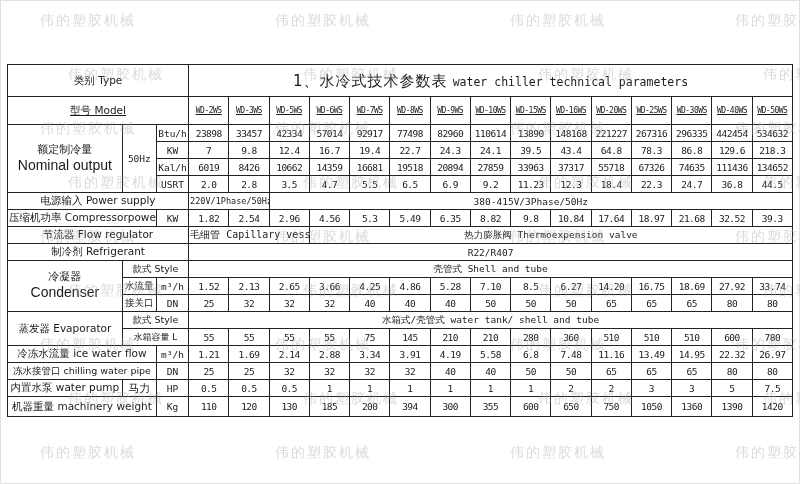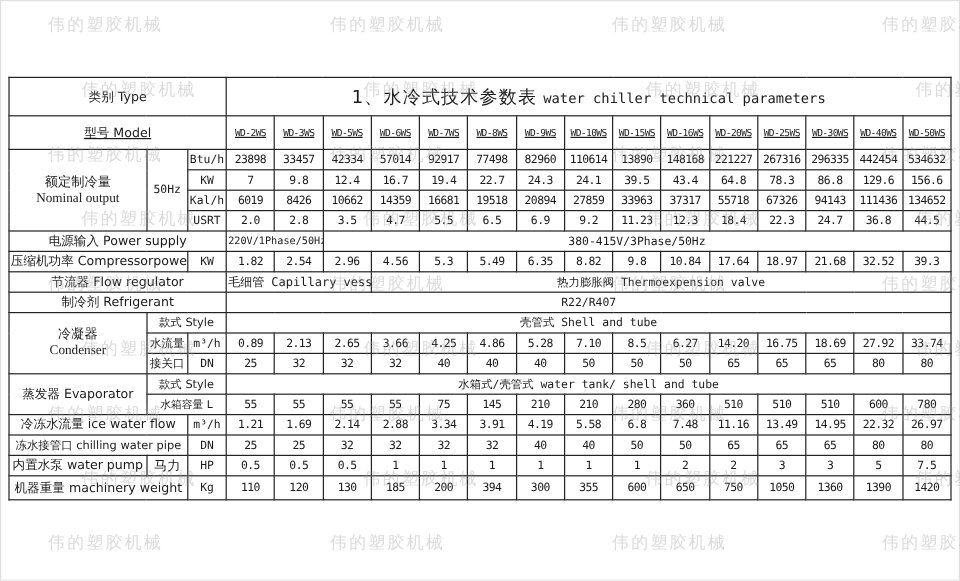--- a/index.html
+++ b/index.html
@@ -11,21 +11,21 @@
   table.spec td { border:1px solid #222; text-align:center; vertical-align:middle; padding:0 1px; overflow:hidden; white-space:nowrap; }
   tr.r-head { height:32px; }
   tr.r-model { height:28px;text-decoration:underline; }
   tr.r-data { height:17px; }
   tr.r-weight { height:20px; }
 
   .lbl { font-size:10.5px; }
   .lbl-left { font-size:10.5px; text-align:left; padding-left:4px; }
   .lbl2 div { line-height:1.25; }
   .cn { font-size:11px; }
-  .en { font-family:Liberation Serif, serif; font-size:11px; }
+  .en { font-family:Liberation Sans, sans-serif; font-size:14px; }
   .unit { font-family:"DejaVu Sans Mono","Liberation Mono",monospace; font-size:9.5px; }
   .num { font-family:"DejaVu Sans Mono","Liberation Mono",monospace; font-size:9.5px; letter-spacing:-0.5px; }
   .model-cell { font-family:"DejaVu Sans Mono","Liberation Mono",monospace; font-size:8px; letter-spacing:-0.5px; }
   .span-val { font-family:"DejaVu Sans Mono","Liberation Mono",monospace; font-size:9.5px; }
   .title-cn { font-size:15px; letter-spacing:1px; }
   .title-en { font-family:"DejaVu Sans Mono","Liberation Mono",monospace; font-size:11.5px; }
 
   .wm-layer { position:absolute; inset:0; pointer-events:none; z-index:5; }
   .wm { position:absolute; font-size:14px; letter-spacing:2px; color:rgba(160,160,160,0.38); white-space:nowrap;font-family:Liberation Mono, monospace; }
 </style>
@@ -116,37 +116,37 @@
           <td class="num">19.4</td>
           <td class="num">22.7</td>
           <td class="num">24.3</td>
           <td class="num">24.1</td>
           <td class="num">39.5</td>
           <td class="num">43.4</td>
           <td class="num">64.8</td>
           <td class="num">78.3</td>
           <td class="num">86.8</td>
           <td class="num">129.6</td>
-          <td class="num">156.6</td>
+          <td class="num">218.3</td>
     </tr>
     <tr class="r-data">
       <td class="unit">Kal/h</td>
       <td class="num">6019</td>
           <td class="num">8426</td>
           <td class="num">10662</td>
           <td class="num">14359</td>
           <td class="num">16681</td>
           <td class="num">19518</td>
           <td class="num">20894</td>
           <td class="num">27859</td>
           <td class="num">33963</td>
           <td class="num">37317</td>
           <td class="num">55718</td>
           <td class="num">67326</td>
-          <td class="num">94143</td>
+          <td class="num">74635</td>
           <td class="num">111436</td>
           <td class="num">134652</td>
     </tr>
     <tr class="r-data">
       <td class="unit">USRT</td>
       <td class="num">2.0</td>
           <td class="num">2.8</td>
           <td class="num">3.5</td>
           <td class="num">4.7</td>
           <td class="num">5.5</td>
@@ -203,21 +203,21 @@
       <td rowspan="3" class="lbl2">
         <div class="cn">冷凝器</div>
         <div class="en">Condenser</div>
       </td>
       <td colspan="2" class="lbl-left" style="font-size:9.5px">款式 Style</td>
       <td colspan="15" class="span-val">壳管式 Shell and tube</td>
     </tr>
     <tr class="r-data">
       <td class="lbl" style="font-size:9.5px">水流量</td>
       <td class="unit">m³/h</td>
-      <td class="num">0.89</td>
+      <td class="num">1.52</td>
           <td class="num">2.13</td>
           <td class="num">2.65</td>
           <td class="num">3.66</td>
           <td class="num">4.25</td>
           <td class="num">4.86</td>
           <td class="num">5.28</td>
           <td class="num">7.10</td>
           <td class="num">8.5</td>
           <td class="num">6.27</td>
           <td class="num">14.20</td>

